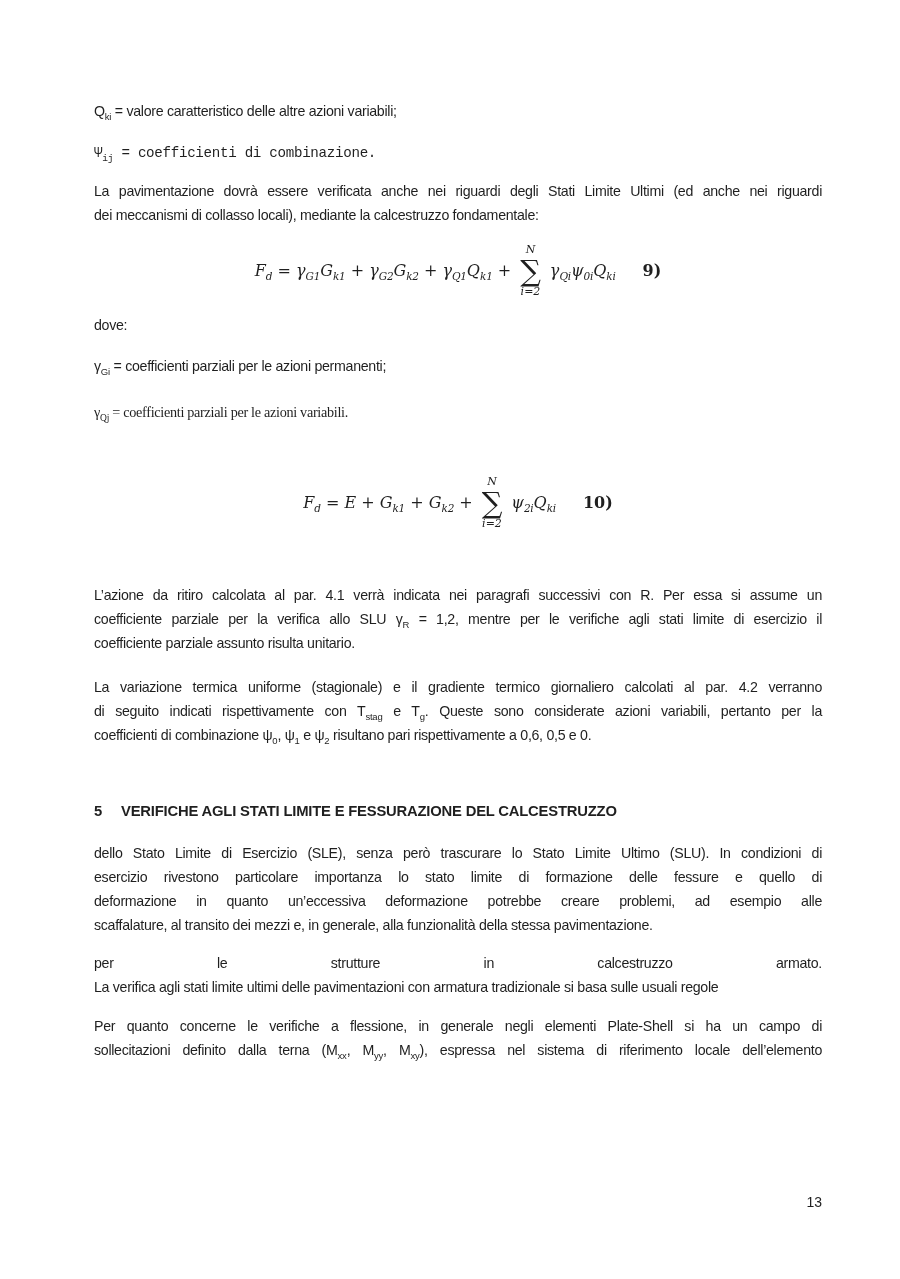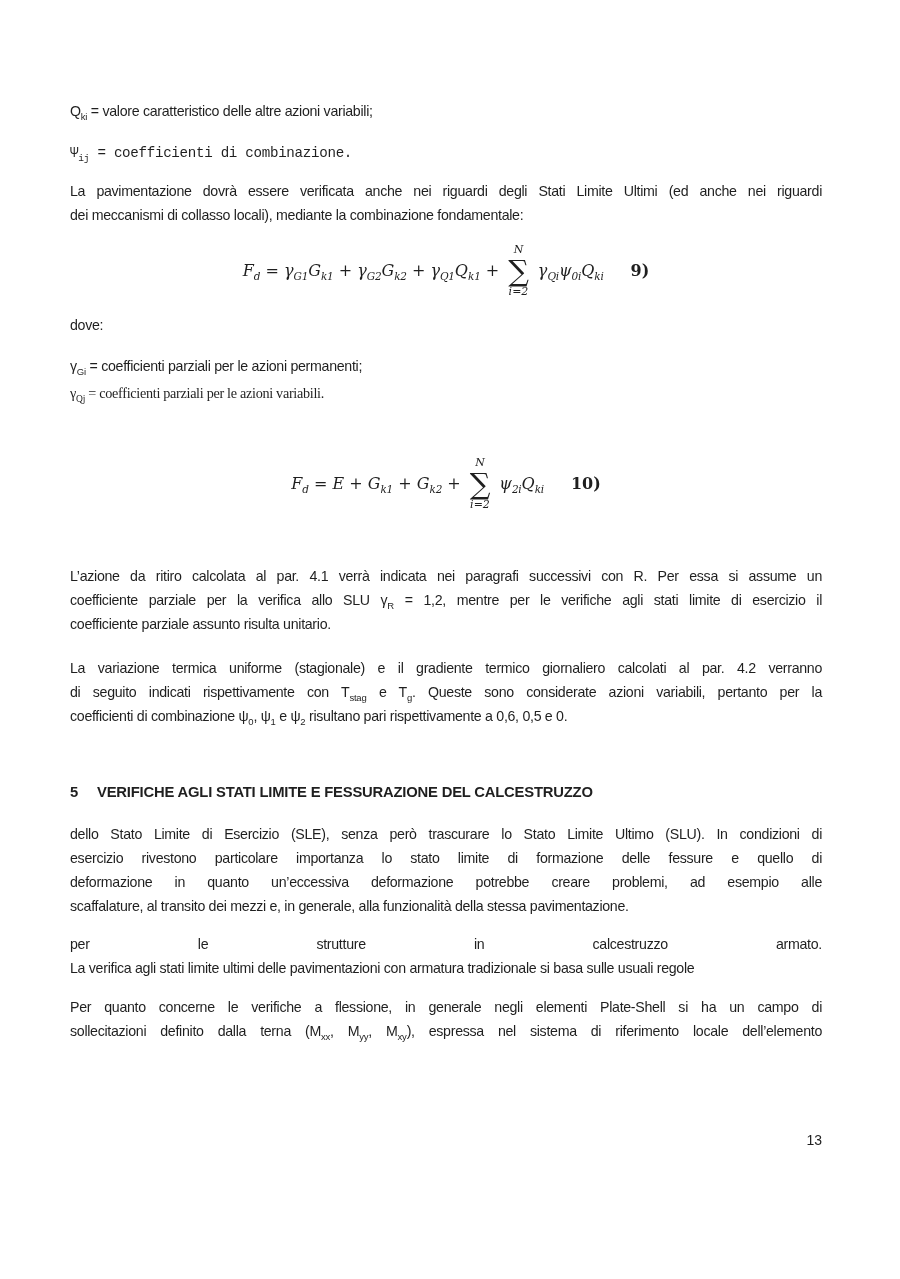--- a/index.html
+++ b/index.html
@@ -2,21 +2,21 @@
 <html><head>
 <meta charset="utf-8">
 <style>
   html,body{margin:0;padding:0;background:#e9e9e9;}
   .page{
     position:relative;
     width:900px;height:1279px;
     margin:0 auto;
     background:#ffffff;
     box-sizing:border-box;
-    padding:99px 78px 0 70px;
+    padding:99px 78px 0 94px;
     font-family:"Liberation Sans",sans-serif;
     font-size:14.2px;
     line-height:24px;
     letter-spacing:-0.3px;
     color:#1f1f1f;
     overflow:hidden;
   }
   sub{font-size:9.5px;letter-spacing:-0.2px;line-height:0;}
   .line{margin:0;}
   .def-qki{margin-bottom:18px;}
@@ -35,51 +35,51 @@
   }
   .equation sub{font-size:10.5px;}
   .eq10{margin:18px 0 48px 0;}
   .eq9{margin-bottom:10px;}
   .sum{display:inline-flex;flex-direction:column;align-items:center;margin:0 9px;line-height:1;}
   .sum-upper,.sum-lower{font-size:11px;line-height:1.15;}
   .sigma{font-size:29px;font-style:normal;line-height:1;}
   .eq-label{font-style:normal;font-weight:600;margin-left:27px;letter-spacing:0;}
   
   .m-dove{margin-bottom:17px;}
-  .m-ggi{margin-bottom:3px;}
+  .m-ggi{margin-bottom:22px;}
   .m-gqj{margin-bottom:47px;font-family:Liberation Serif, serif;}
   .m-ritiro{margin-bottom:20px;}
   .heading{
     display:flex;
     font-weight:bold;
     font-size:14.8px;
     letter-spacing:-0.2px;
     margin:52px 0 18px 0;
   }
   .heading .h-num{margin-right:19px;}
   .m-come{margin-bottom:14px;}
   .m-verifica{margin-bottom:15px;}
   .page-number{
     position:absolute;
-    top:1128px;right:78px;
+    top:1190px;right:78px;
     font-size:14px;letter-spacing:0;
   }
 </style>
 </head>
 <body>
 
 <div class="page">
 
   <p class="line def-qki">Q<sub>ki</sub> = valore caratteristico delle altre azioni variabili;</p>
 
   <p class="line def-psi">Ψ<sub>ij</sub> = coefficienti di combinazione.</p>
 
   <div class="jpara">
       <div class="jline">La pavimentazione dovrà essere verificata anche nei riguardi degli Stati Limite Ultimi (ed anche nei riguardi</div>
-      <div class="jline">dei meccanismi di collasso locali), mediante la combinazione fondamentale:</div>
+      <div class="jline">dei meccanismi di collasso locali), mediante la calcestruzzo fondamentale:</div>
     </div>
 
   <div class="equation eq9">
     <span class="eq-part">F<sub>d</sub> = γ<sub>G1</sub>G<sub>k1</sub> + γ<sub>G2</sub>G<sub>k2</sub> + γ<sub>Q1</sub>Q<sub>k1</sub> +</span>
     <span class="sum">
       <span class="sum-upper">N</span>
       <span class="sigma">∑</span>
       <span class="sum-lower">i=2</span>
     </span>
     <span class="eq-part">γ<sub>Qi</sub>ψ<sub>0i</sub>Q<sub>ki</sub></span>

